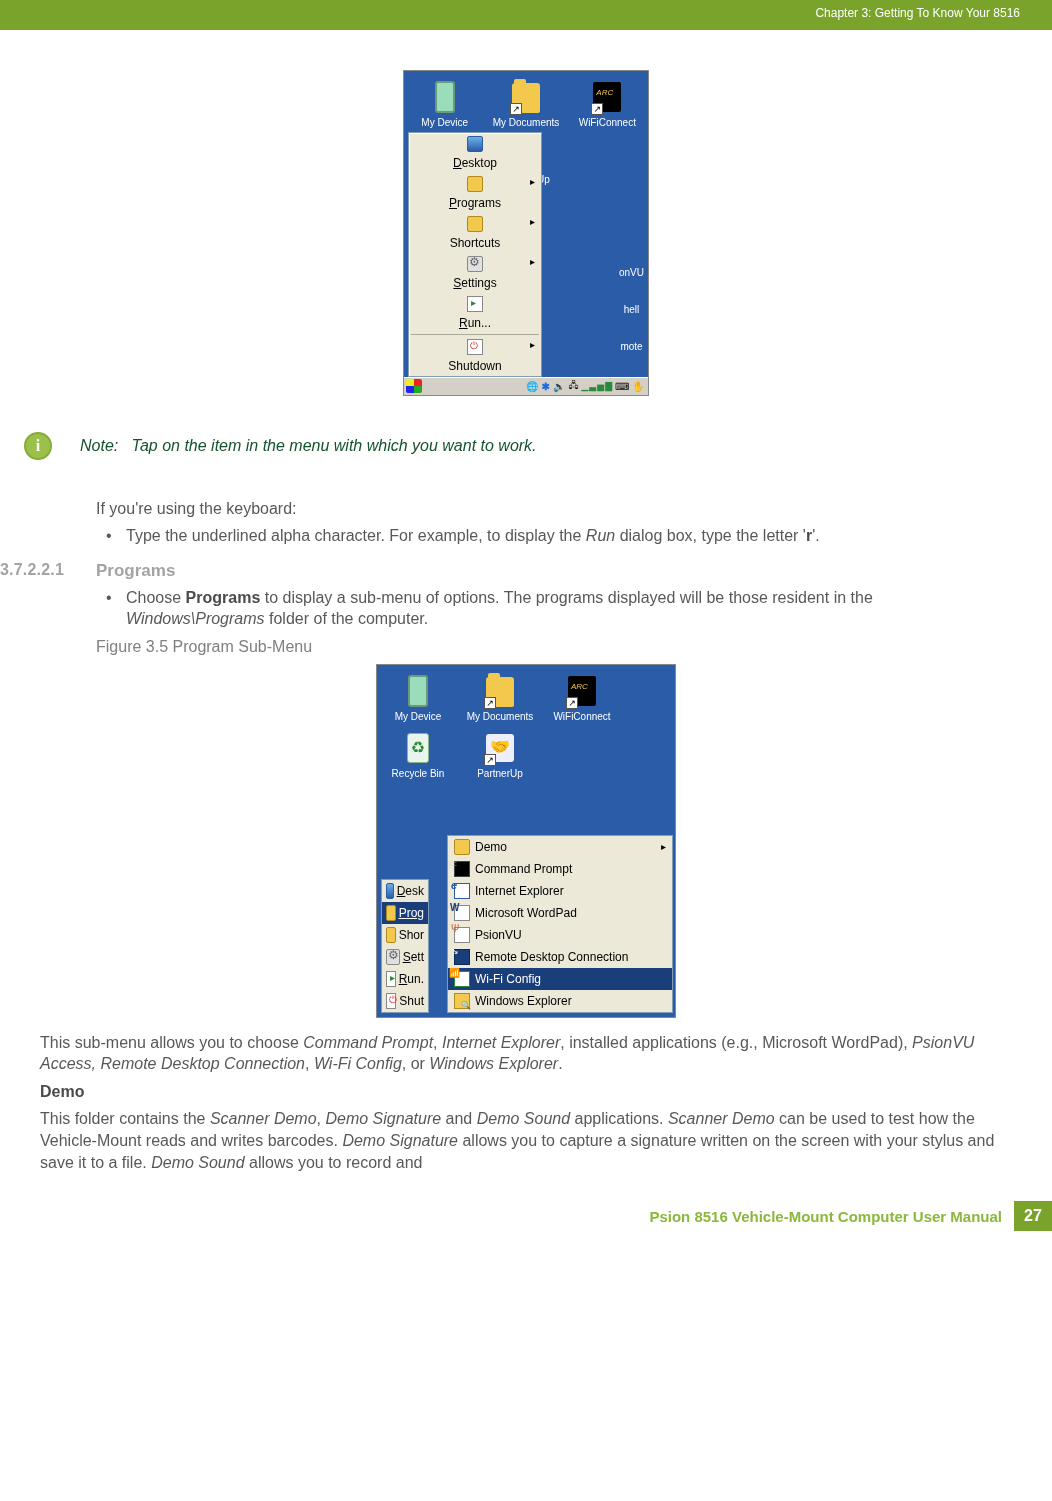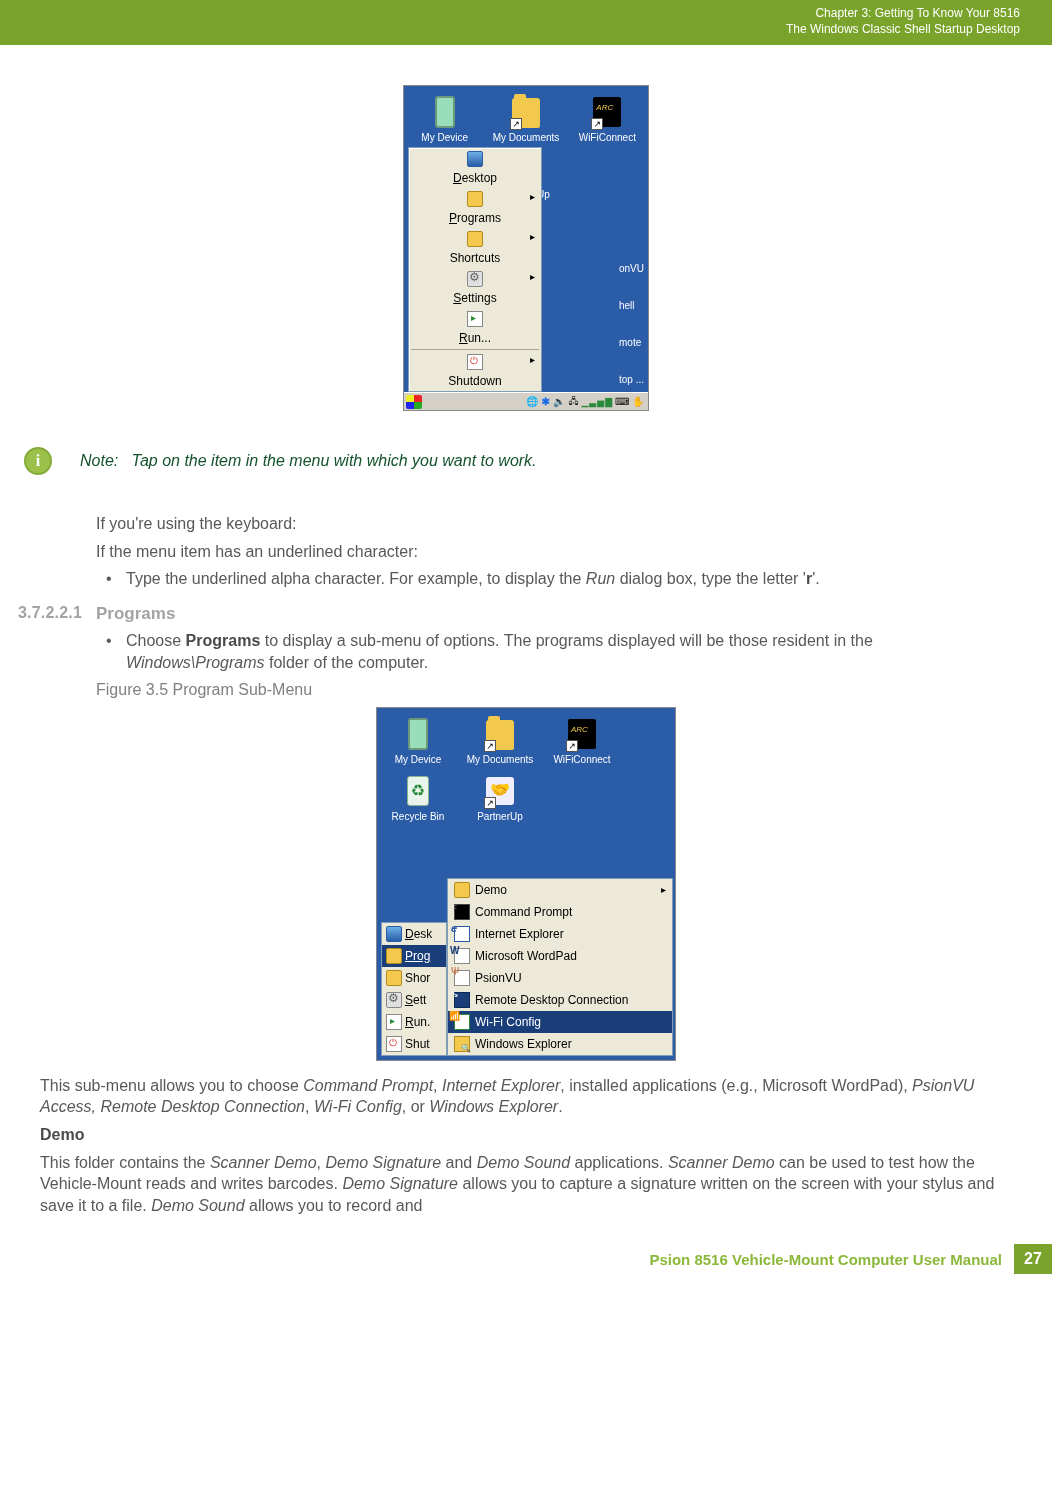--- a/index.html
+++ b/index.html
@@ -50,21 +50,21 @@
   .pda-sh { position:absolute; inset:2px 6px; background:#9db; border:2px solid #6a9a7a; border-radius:3px; }
   .arc-sh { position:absolute; inset:3px 2px; background:#000; border-radius:2px; }
   .arc-sh::after { content:"ARC"; color:#f2c94c; font-size:8px; font-style:italic; position:absolute; top:6px; left:3px; }
   .recycle-sh { position:absolute; inset:3px 5px; background:#e8f4ec; border:1px solid #8ab48f; border-radius:3px; }
   .recycle-sh::after { content:"♻"; color:#2a8a3a; position:absolute; inset:0; font-size:16px; text-align:center; line-height:28px; }
   .hands-sh { position:absolute; inset:4px 2px; background:#eef; border-radius:3px; }
   .hands-sh::after { content:"🤝"; position:absolute; inset:0; font-size:16px; text-align:center; line-height:26px; }
 
   
   .behind-icons {
-    position:absolute; right:4px; top:176px; font-size:10px; color:#fff; text-align:left; line-height:1.3;
+    position:absolute; right:4px; top:195px; font-size:10px; color:#fff; text-align:center; line-height:1.3;
   }
   .behind-icons div { margin-bottom:24px; }
 
   
   .start-menu {
     position:absolute; left:4px; bottom:18px; width:134px;
     background:#ece9d8; color:#000; border:1px solid #7f9db9;
     box-shadow:1px 1px 0 #fff inset;
     font-size:12px;
   }
@@ -118,37 +118,37 @@
   .note-text { color:#14532d; font-style:italic; font-size:16px; }
   .note-text .lbl { font-style:italic; }
 
   
   .body-col { margin:38px 38px 0 96px; font-size:16px; line-height:1.35; }
   .body-col p { margin:0 0 6px 0; }
   ul.dash { list-style:none; padding:0; margin:2px 0 6px 0; }
   ul.dash li { position:relative; padding-left:30px; margin:0 0 4px 0; }
   ul.dash li::before { content:"•"; position:absolute; left:10px; top:0; color:#58585a; }
   .sec-no {
-    position:absolute; left:18px; color:#a3a3a3; font-weight:bold; letter-spacing:.2px;
+    position:absolute; left:0; color:#a3a3a3; font-weight:bold; letter-spacing:.2px;
   }
   .sec-row { position:relative; margin-top:14px; margin-bottom:6px; }
   .sec-title { color:#a3a3a3; font-weight:bold; font-size:17px; margin-left:96px; }
   .fig-caption { color:#808080; margin:20px 0 6px 0; }
   .ital { font-style: italic; }
   .bold { font-weight:bold; color:#4a4a4a; }
 
   
   .wince-shot2 {
     display:inline-block; width:300px; border:1px solid #888;
     background:#2a5ca8; font-family:Tahoma, Verdana, sans-serif; color:#fff;
     position:relative;
   }
   .wince-shot2 .pad2 { height:238px; }
   .sm2-left {
-    position:absolute; left:4px; bottom:4px; width:66px;
+    position:absolute; left:4px; bottom:4px; width:48px;
     background:#ece9d8; color:#000; border:1px solid #7f9db9;
     font-size:12px;
   }
   .sm2-left .itm { padding:3px 4px; display:flex; gap:3px; align-items:center; position:relative; white-space:nowrap; overflow:hidden; }
   .sm2-left .itm.hl { background:#1a3e7a; color:#fff;text-decoration:underline; }
   .sm2-sub {
     position:absolute; left:70px; bottom:4px; width:226px;
     background:#ece9d8; color:#000; border:1px solid #7f9db9;
     font-size:12px;
   }
@@ -183,21 +183,20 @@
 
   
   .sub-strong { font-weight:bold; color:#4a4a4a; margin-top:14px; }
 </style>
 </head>
 <body>
 <div class="doc-wrap">
 
 <div class="top-header">
   <div>Chapter 3:  Getting To Know Your 8516</div>
-  <div class="hdr-line2">The Windows Classic Shell Startup Desktop</div>
 </div>
 
 <div class="figure-wrap">
   <div class="wince-shot">
     <div class="desk-row">
       <div class="dicon">
         <div class="gfx">
               <div class="pda-sh"></div>
             </div>
         <div>My Device</div>
@@ -292,21 +291,20 @@
 <div class="note-row">
   <div class="info-badge">i</div>
   <div class="note-text">
     <span class="lbl">Note:</span>&nbsp;&nbsp;
     <span>Tap on the item in the menu with which you want to work.</span>
   </div>
 </div>
 
 <div class="body-col">
   <p>If you're using the keyboard:</p>
-  <p>If the menu item has an underlined character:</p>
   <ul class="dash">
     <li>
       <span>Type the underlined alpha character. For example, to display the </span><span class="ital">Run</span><span> dialog box, type the letter '</span><span class="bold">r</span><span>'.</span>
     </li>
   </ul>
 </div>
 
 <div class="sec-row">
   <span class="sec-no">3.7.2.2.1</span>
   <div class="sec-title">Programs</div>

